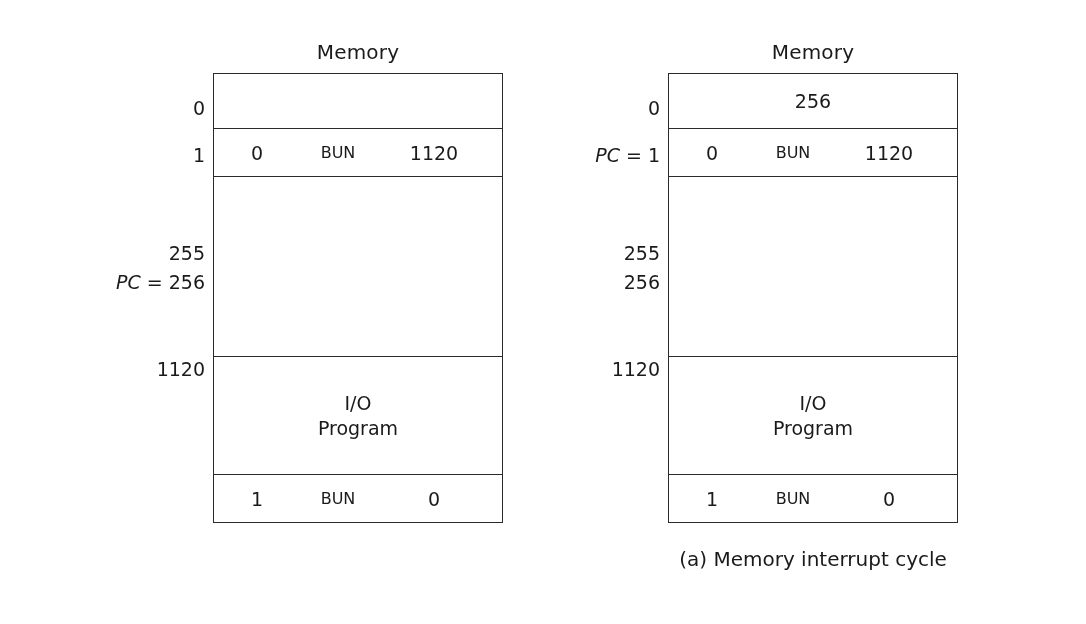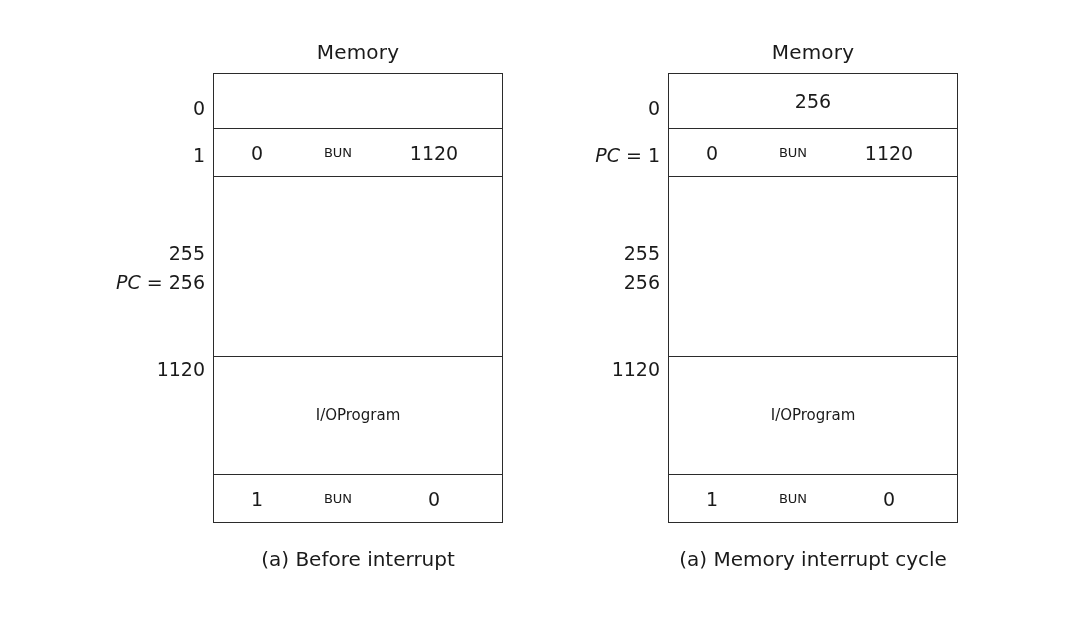--- a/index.html
+++ b/index.html
@@ -87,24 +87,24 @@
     justify-content: center;
     font-size: 19px;
   }
   .cell-io {
     position: absolute;
     left: 0;
     top: 0;
     width: 100%;
     height: 100%;
     display: flex;
-    flex-direction: row;
-    align-items: center;
-    justify-content: center;
-    font-size: 15px;
+    flex-direction: column;
+    align-items: center;
+    justify-content: center;
+    font-size: 19px;
     line-height: 25px;
   }
   .instr {
     position: absolute;
     left: 0;
     top: 0;
     width: 100%;
     height: 100%;
   }
   .instr .f-addr-l {
@@ -120,21 +120,21 @@
   }
   .instr .f-op {
     position: absolute;
     left: 76px;
     top: 0;
     height: 100%;
     width: 96px;
     display: flex;
     align-items: center;
     justify-content: center;
-    font-size: 13px;
+    font-size: 16px;
   }
   .instr .f-addr-r {
     position: absolute;
     right: 20px;
     top: 0;
     height: 100%;
     width: 96px;
     display: flex;
     align-items: center;
     justify-content: center;
@@ -224,21 +224,20 @@
       <div class="mem-row row-bun last">
         <div class="instr">
           <div class="f-addr-l">1</div>
           <div class="f-op">BUN</div>
           <div class="f-addr-r">0</div>
         </div>
       </div>
 
     </div>
 
-    <div class="caption">(a) Before interrupt</div>
   </div>
 
   <div class="panel right">
 
     <div class="mem-title">Memory</div>
 
     <div class="addr-label a-0">0</div>
 
     <div class="addr-label a-1 pc-tag">
       <i>PC</i><span> = </span><span>1</span>

